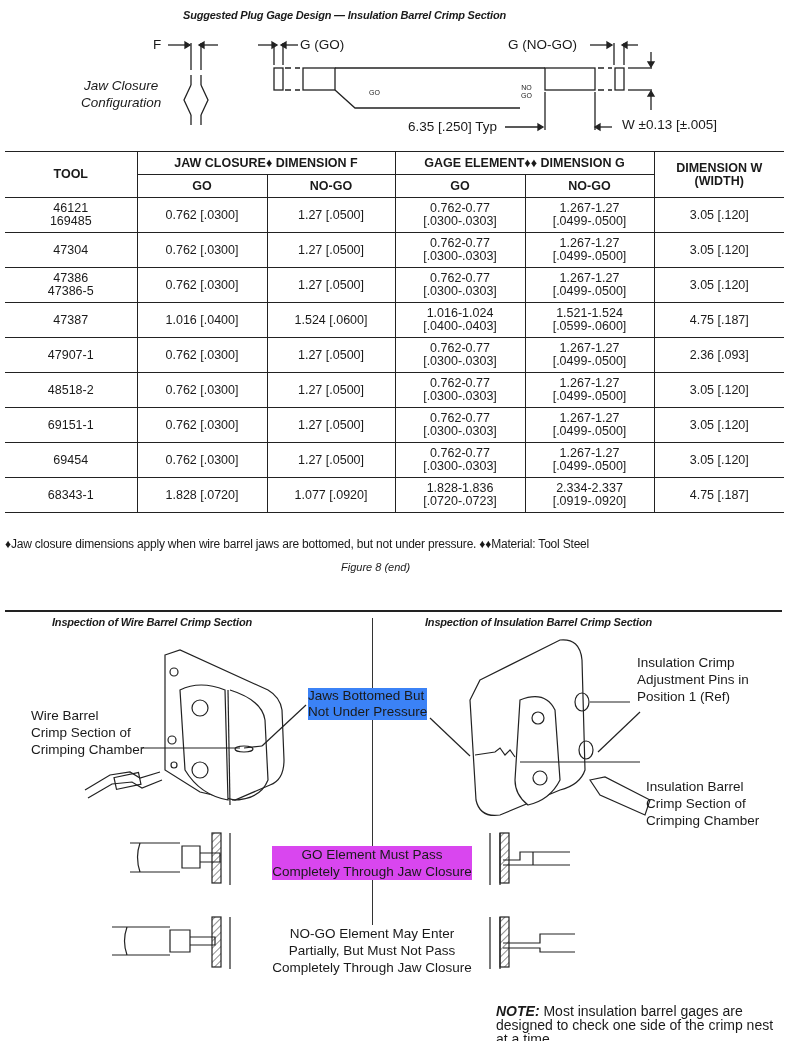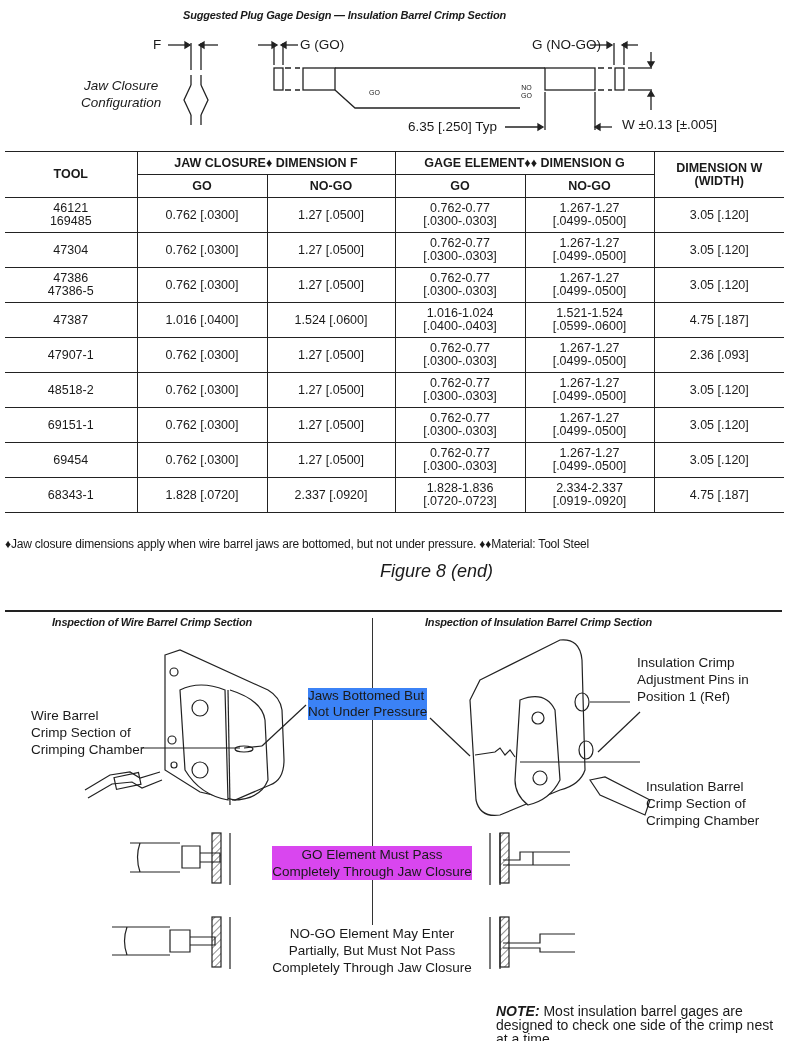--- a/index.html
+++ b/index.html
@@ -11,21 +11,21 @@
   table.spec{position:absolute;left:5px;top:151px;width:779px;border-collapse:collapse;font-size:12.5px;}
   table.spec td, table.spec th{border:1.5px solid #222;text-align:center;padding:0;line-height:13px;}
   table.spec th{font-weight:bold;font-size:12.5px;}
   table.spec tr.h1 th{height:22px;}
   table.spec tr.h2 th{height:22px;}
   table.spec tr.row td{height:34px;}
   table.spec tr:first-child th{border-top:1.5px solid #222;}
   table.spec td:first-child, table.spec th:first-child{border-left:none;}
   table.spec td:last-child, table.spec th:last-child{border-right:none;}
   .foot{font-size:12px;letter-spacing:-0.2px;white-space:nowrap;}
-  .cap{font-style:italic;font-size:18px;white-space:nowrap;margin-left:39px;}
+  .cap{font-style:italic;font-size:11px;white-space:nowrap;}
   .note{font-size:14px;line-height:14px;}
   svg{position:absolute;overflow:visible;}
 </style>
 </head>
 <body>
 
 <div class="abs title" style="left:183px;top:9px;">Suggested Plug Gage Design — Insulation Barrel Crimp Section</div>
 
 <svg width="790" height="145" style="left:0;top:0;" stroke="#222" fill="none" stroke-width="1.3">
 
@@ -77,21 +77,21 @@
 
   <line x1="505" y1="127" x2="538" y2="127"></line>
     <polygon points="538,124 543,127 538,130" fill="#222"></polygon>
   <line x1="545" y1="92" x2="545" y2="130"></line>
   <line x1="595" y1="92" x2="595" y2="130"></line>
   <line x1="612" y1="127" x2="600" y2="127"></line>
     <polygon points="600,124 595,127 600,130" fill="#222"></polygon>
 </svg>
 <div class="abs lbl" style="left:153px;top:37px;">F</div>
 <div class="abs lbl" style="left:300px;top:37px;">G (GO)</div>
-<div class="abs lbl" style="left:532px;top:37px;">G (NO-GO)</div>
+<div class="abs lbl" style="left:508px;top:37px;">G (NO-GO)</div>
 <div class="abs lbl" style="left:81px;top:77px;font-style:italic;line-height:17px;text-align:center;">
   <div>Jaw Closure</div>
   <div>Configuration</div>
 </div>
 <div class="abs small" style="left:369px;top:89px;">GO</div>
 <div class="abs small" style="left:521px;top:84px;">
   <div>NO</div>
   <div>GO</div>
 </div>
 <div class="abs lbl" style="left:408px;top:119px;">6.35 [.250] Typ</div>
@@ -267,21 +267,21 @@
         </td>
     <td><span>3.05 [.120]</span></td>
   </tr>
 
   <tr class="row">
     <td>
           <div>68343-1</div>
           <div></div>
         </td>
     <td><span>1.828 [.0720]</span></td>
-    <td><span>2.337 [.0920]</span></td>
+    <td><span>1.077 [.0920]</span></td>
     <td>
           <div>1.828-1.836</div>
           <div>[.0720-.0723]</div>
         </td>
     <td>
           <div>2.334-2.337</div>
           <div>[.0919-.0920]</div>
         </td>
     <td><span>4.75 [.187]</span></td>
   </tr>

